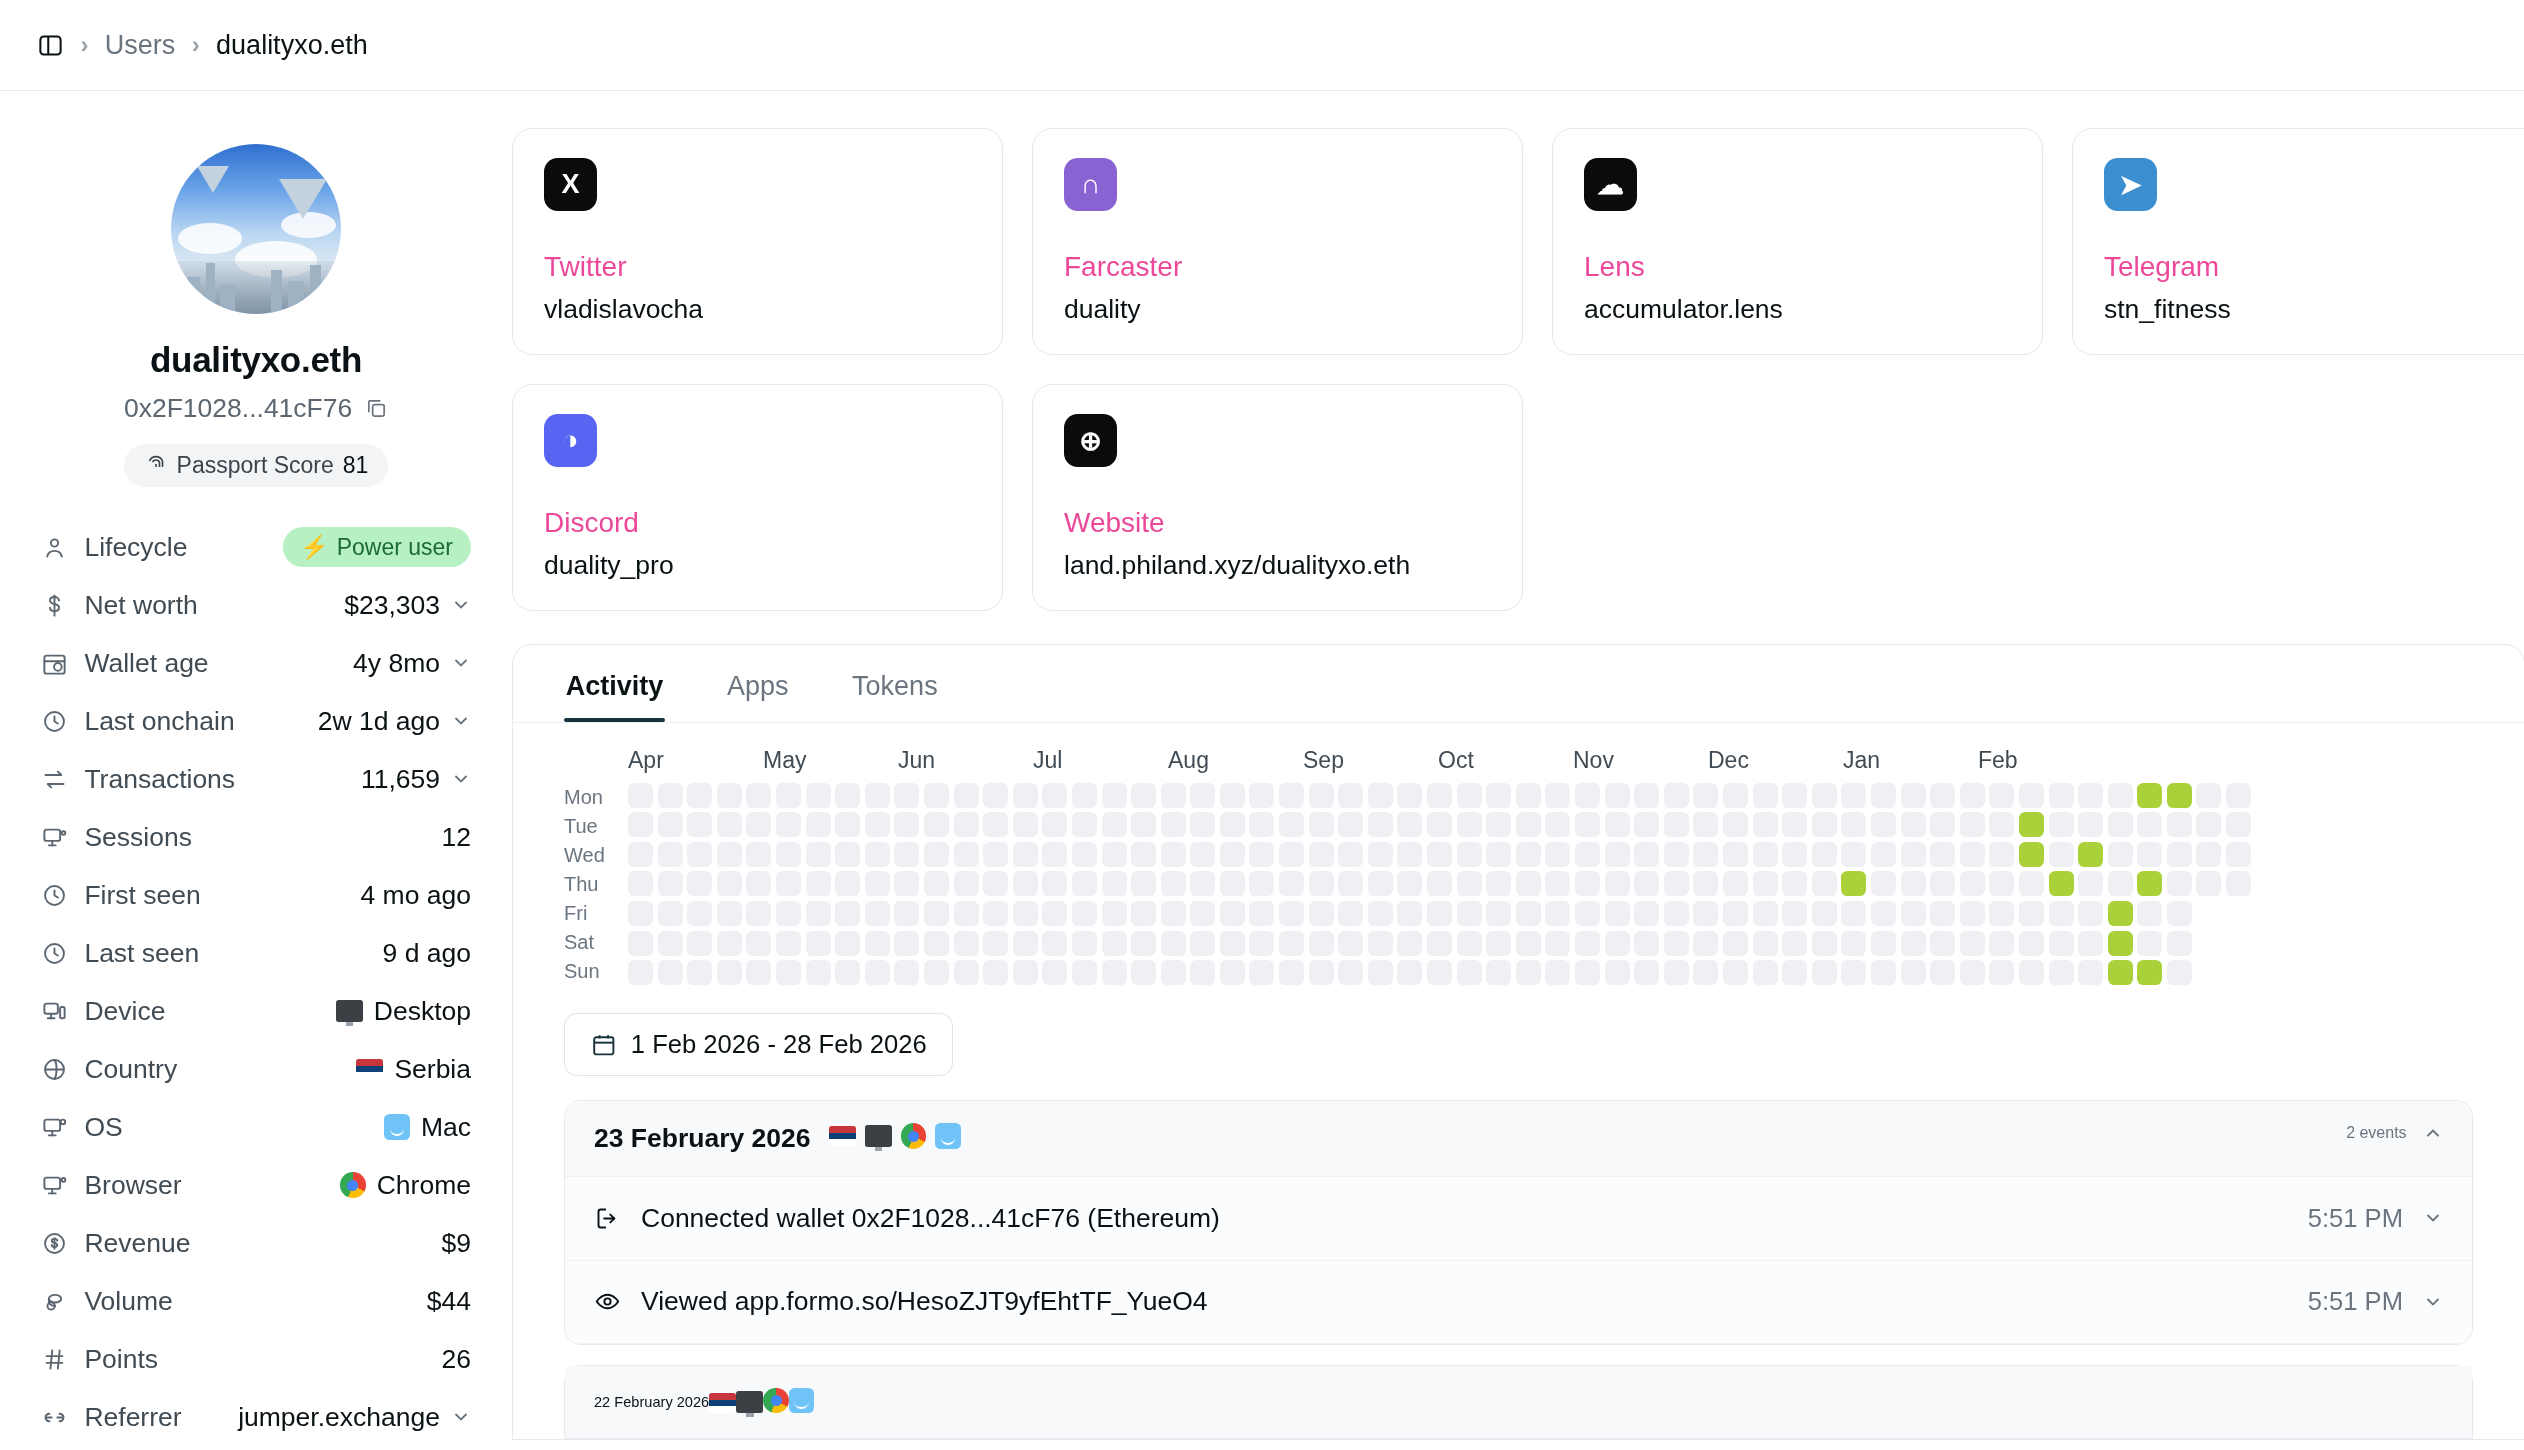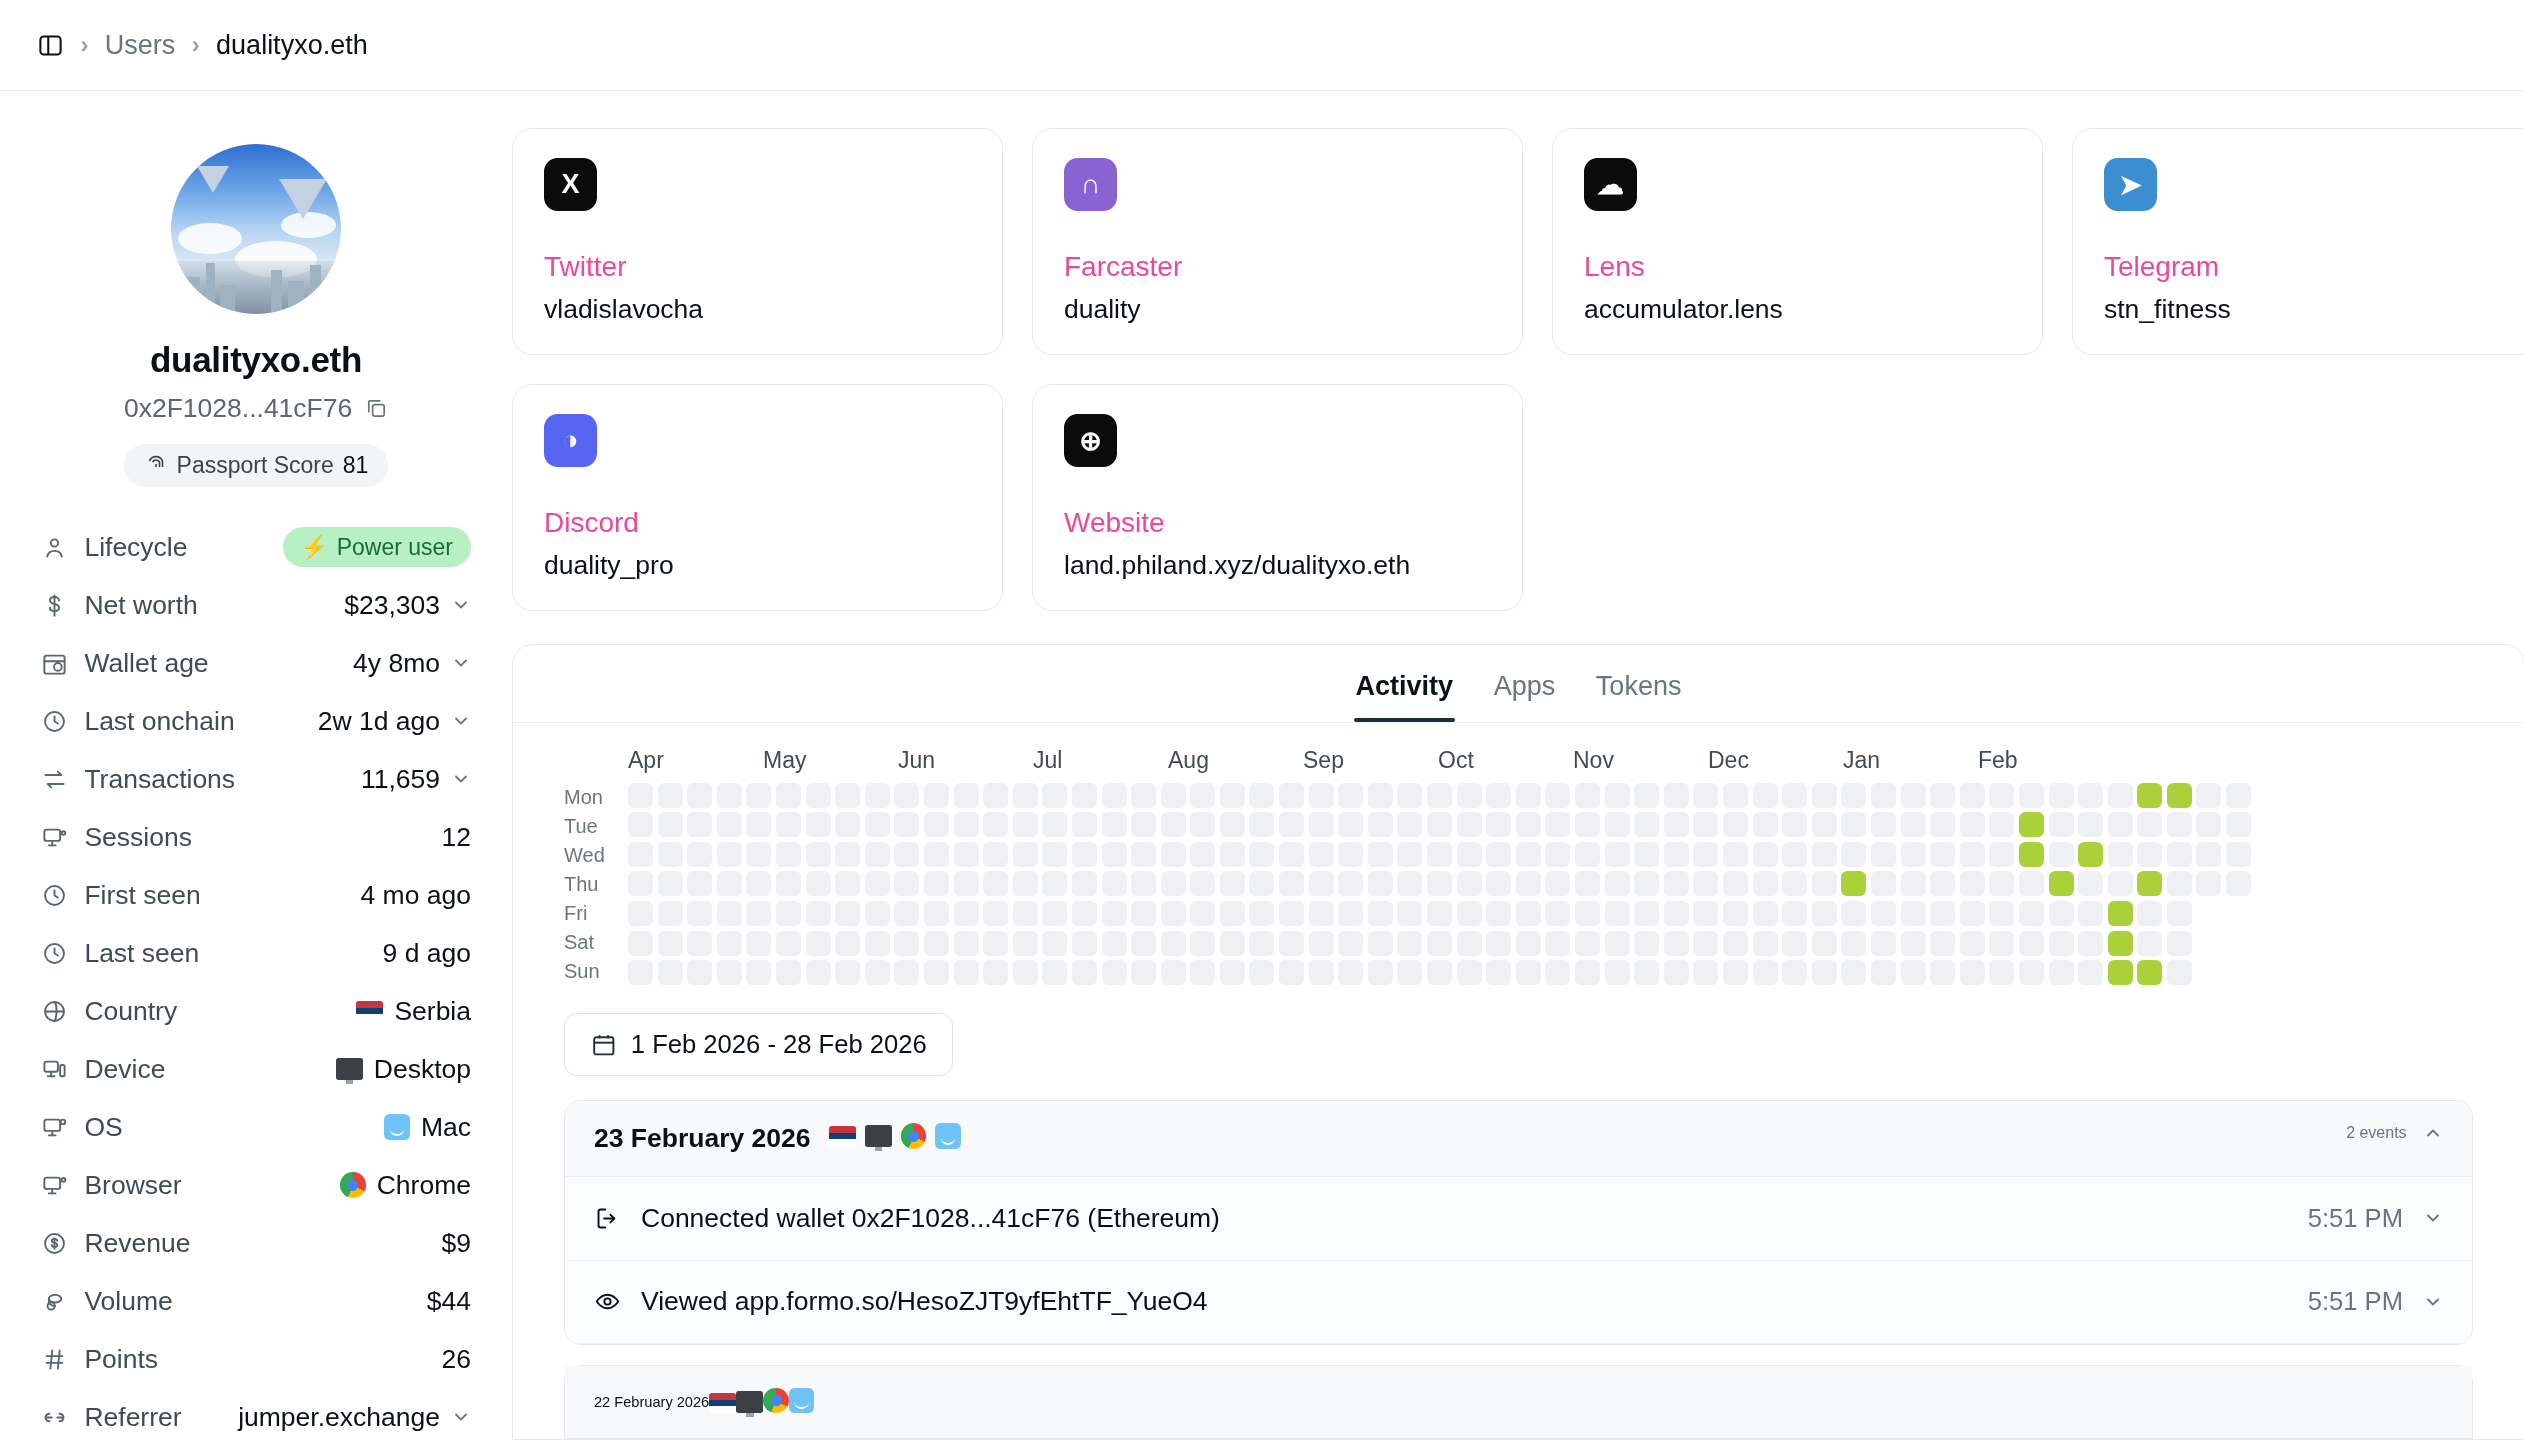--- a/index.html
+++ b/index.html
@@ -109,21 +109,21 @@
   .g-dc { background:#5865f2; }
   .g-web { background:#0b0b0b; }
   .card .ctitle { margin-top: 40px; font-size: 28px; color:#ec4899; }
   .card .cval { margin-top: 11px; font-size: 26.5px; color:#0b1215; }
 
   .panel {
     margin-top: 33px; margin-right: 0;
     border: 0.9px solid #e6e8eb; border-top-left-radius: 20px; border-top-right-radius: 20px;
     background:#fff; overflow:hidden;
   }
-  .tabs { display:flex; gap: 37px; padding: 0 51px; border-bottom: 0.9px solid #eceef0; justify-content: center; }
+  .tabs { display:flex; gap: 60px; padding: 0 51px; border-bottom: 0.9px solid #eceef0; }
   .tab { padding: 25.6px 1.8px 20px; font-size: 27px; color:#6b7580; position:relative; }
   .tab.active { color:#0b1215; font-weight:600; }
   .tab.active:after {
     content:""; position:absolute; left:0; right:0; bottom:-0.9px; height:4.6px; background:#17323c; border-radius:2.7px;
   }
 
   .heat { padding: 24px 51px 0 51px; }
   .months { display:flex; margin-left: 64px; }
   .months span { font-size: 23px; color:#414b54; width: 135px; }
   .grid-wrap { display:flex; margin-top: 9px; }
@@ -340,44 +340,44 @@
             </svg>
           </span>
           <span class="lbl">Last seen</span>
           <span class="val">
             <span>9 d ago</span>
           </span>
         </div>
         <div class="srow">
           <span class="ic">
             <svg width="27" height="27" viewBox="0 0 24 24" fill="none" stroke="#5b6670" stroke-width="1.7" stroke-linecap="round" stroke-linejoin="round">
-              <circle cx="12" cy="12" r="8.4"></circle>
-              <path d="M4 12h16"></path>
-              <path d="M12 3.6c2.4 2.4 2.4 13.4 0 16.8"></path>
-            </svg>
-          </span>
-          <span class="lbl">Country</span>
-          <span class="val">
-            <span class="flag-rs"></span>
-            <span>Serbia</span>
-          </span>
-        </div>
-        <div class="srow">
-          <span class="ic">
-            <svg width="27" height="27" viewBox="0 0 24 24" fill="none" stroke="#5b6670" stroke-width="1.7" stroke-linecap="round" stroke-linejoin="round">
               <rect x="3" y="5" width="12" height="9" rx="2"></rect>
               <path d="M9 14v4"></path>
               <path d="M6 18h6"></path>
               <rect x="17" y="8" width="4" height="10" rx="1.4"></rect>
             </svg>
           </span>
           <span class="lbl">Device</span>
           <span class="val">
             <span class="mon"></span>
             <span>Desktop</span>
+          </span>
+        </div>
+        <div class="srow">
+          <span class="ic">
+            <svg width="27" height="27" viewBox="0 0 24 24" fill="none" stroke="#5b6670" stroke-width="1.7" stroke-linecap="round" stroke-linejoin="round">
+              <circle cx="12" cy="12" r="8.4"></circle>
+              <path d="M4 12h16"></path>
+              <path d="M12 3.6c2.4 2.4 2.4 13.4 0 16.8"></path>
+            </svg>
+          </span>
+          <span class="lbl">Country</span>
+          <span class="val">
+            <span class="flag-rs"></span>
+            <span>Serbia</span>
           </span>
         </div>
         <div class="srow">
           <span class="ic">
             <svg width="27" height="27" viewBox="0 0 24 24" fill="none" stroke="#5b6670" stroke-width="1.7" stroke-linecap="round" stroke-linejoin="round">
               <rect x="3" y="5" width="14" height="10" rx="2"></rect>
               <path d="M10 15v4"></path>
               <path d="M7 19h6"></path>
               <circle cx="19.5" cy="7" r="2"></circle>
             </svg>

